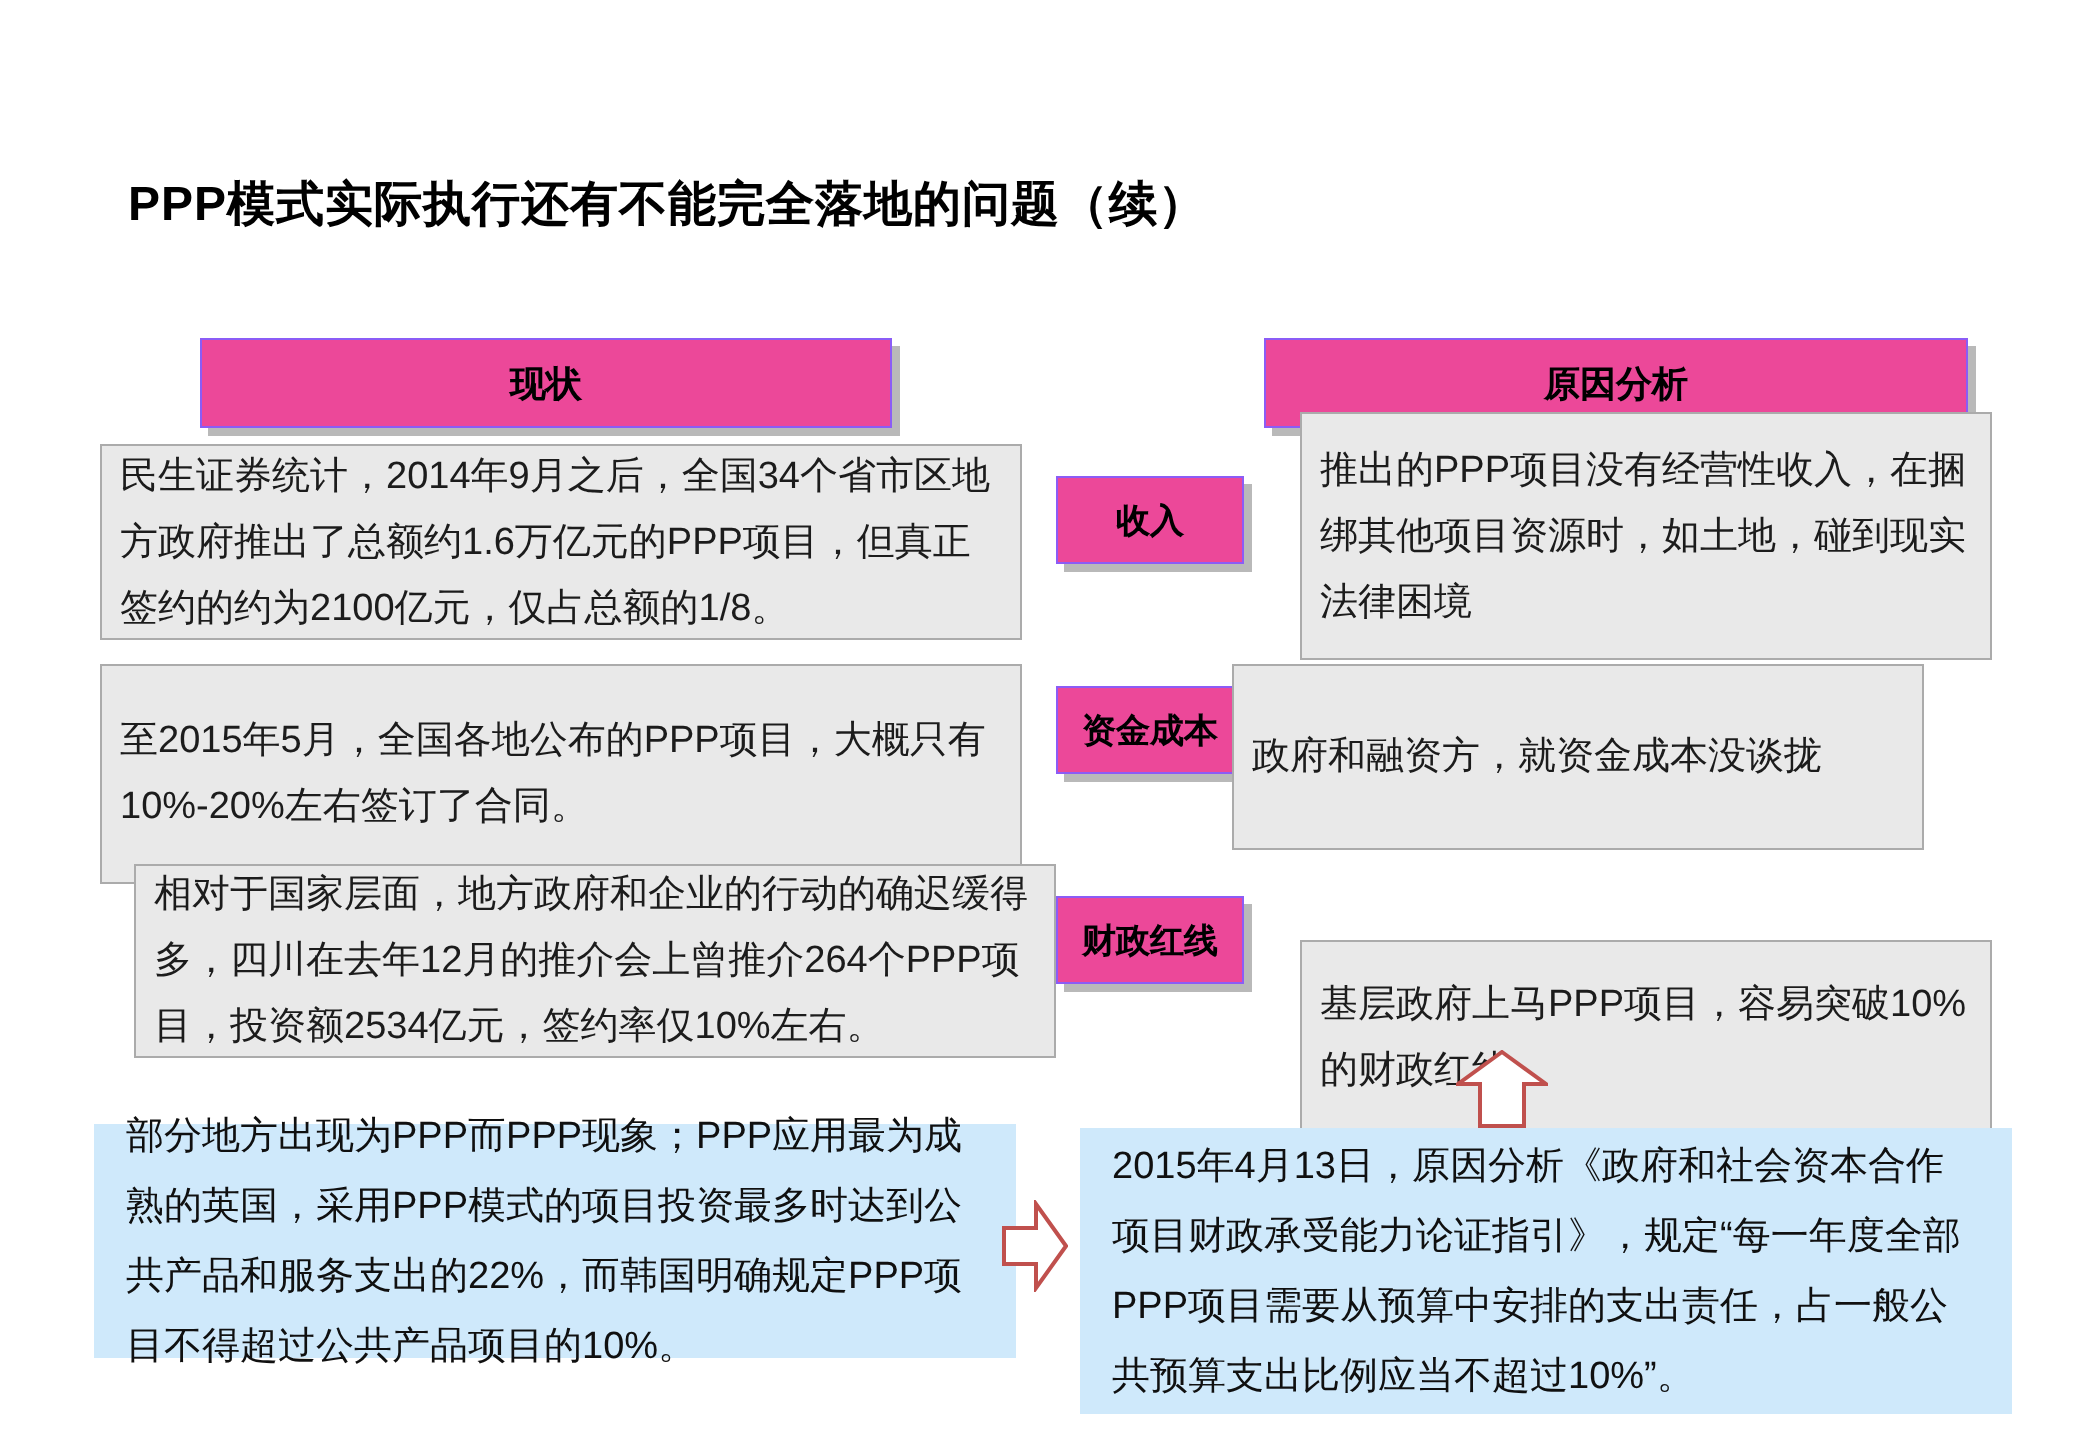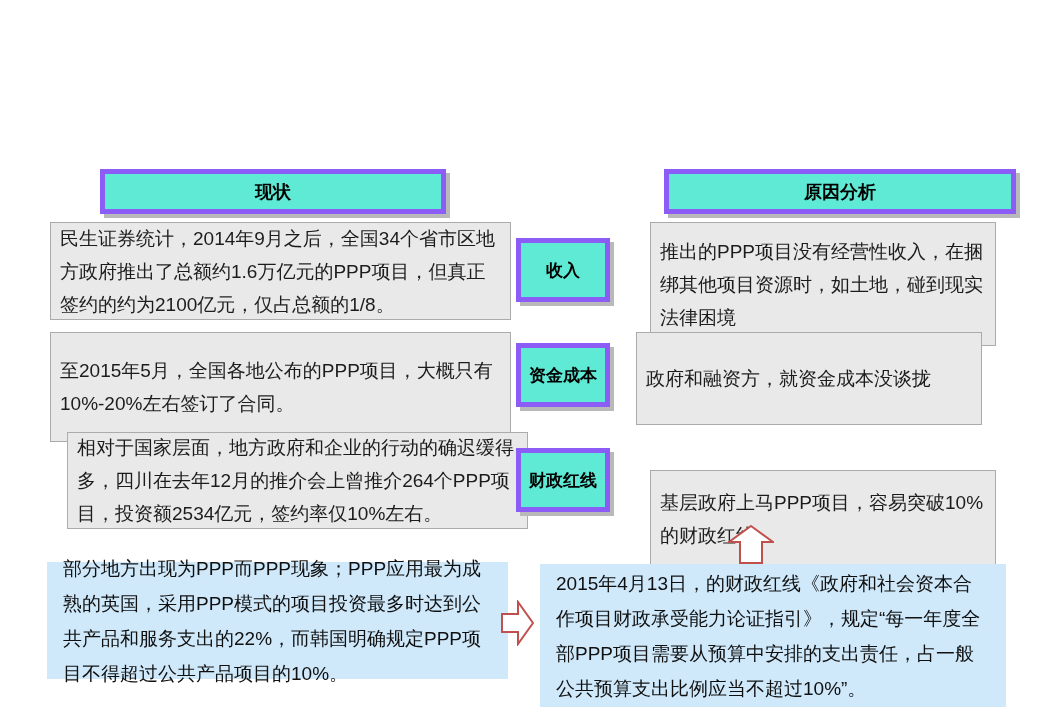--- a/index.html
+++ b/index.html
@@ -3,55 +3,56 @@
 <meta charset="utf-8">
 <style>
   html,body{margin:0;padding:0;background:#ffffff;}
   body{font-family:"Liberation Sans","DejaVu Sans",sans-serif;}
   .slide{position:relative;width:1040px;height:720px;background:#ffffff;overflow:hidden;}
 
   .title{position:absolute;left:64px;top:86px;margin:0;font-size:24px;font-weight:700;
          color:#000;letter-spacing:0.5px;white-space:nowrap;}
 
   
-  .bluebox{position:absolute;background:#5eead4;border:5px solid #8b5cf6;
+  .bluebox{position:absolute;background:#ec4899;border:1px solid #8b5cf6;
            box-shadow:4px 4px 0 #b9b9b9;display:flex;align-items:center;justify-content:center;
            font-weight:700;color:#000;box-sizing:border-box;}
   .hdr{font-size:18px;}
   .hdr-status{left:100px;top:169px;width:346px;height:45px;}
-  .hdr-reason{left:664px;top:169px;width:352px;height:45px;}
-  .cat{left:516px;width:94px;height:64px;font-size:17px;}
+  .hdr-reason{left:632px;top:169px;width:352px;height:45px;}
+  .cat{left:528px;width:94px;height:44px;font-size:17px;}
   .cat.r0{top:238px}.cat.r1{top:343px}.cat.r2{top:448px}
 
   
   .graybox{position:absolute;background:#e9e9e9;border:1px solid #ababab;
            display:flex;align-items:center;font-size:19px;line-height:33px;color:#1c1c1c;
            padding:0 9px;box-sizing:border-box;text-align:left;}
   .status.r0{left:50px;top:222px;width:461px;height:98px;}
   .status.r1{left:50px;top:332px;width:461px;height:110px;}
   .status.r2{left:67px;top:432px;width:461px;height:97px;}
-  .reason.r0{left:650px;top:222px;width:346px;height:124px;}
-  .reason.r1{left:636px;top:332px;width:346px;height:93px;}
+  .reason.r0{left:650px;top:206px;width:346px;height:124px;}
+  .reason.r1{left:616px;top:332px;width:346px;height:93px;}
   .reason.r2{left:650px;top:424px;width:346px;height:97px;margin-top:46px;}
 
   
   .footerbox{position:absolute;background:#cfe9fb;font-size:19px;line-height:35px;color:#101010;
              padding:0 16px;display:flex;align-items:center;box-sizing:border-box;}
   .footer-left{left:47px;top:562px;width:461px;height:117px;}
   .footer-right{left:540px;top:564px;width:466px;height:143px;}
 
   .arrow{position:absolute;line-height:0;}
   .arrow-up{left:728px;top:525px;}
   .arrow-right{left:501px;top:600px;z-index:5;}
 </style>
 </head>
 <body>
 
 <div class="slide">
 
+  <h1 class="title">PPP模式实际执行还有不能完全落地的问题（续）</h1>
 
   <div class="bluebox hdr hdr-status">现状</div>
   <div class="bluebox hdr hdr-reason">原因分析</div>
 
   <div class="graybox status r0">民生证券统计，2014年9月之后，全国34个省市区地方政府推出了总额约1.6万亿元的PPP项目，但真正签约的约为2100亿元，仅占总额的1/8。</div>
   <div class="bluebox cat r0">收入</div>
   <div class="graybox reason r0">推出的PPP项目没有经营性收入，在捆绑其他项目资源时，如土地，碰到现实法律困境</div>
 
   <div class="graybox status r1">至2015年5月，全国各地公布的PPP项目，大概只有10%-20%左右签订了合同。</div>
   <div class="bluebox cat r1">资金成本</div>
@@ -68,15 +69,15 @@
   </div>
 
   <div class="footerbox footer-left">部分地方出现为PPP而PPP现象；PPP应用最为成熟的英国，采用PPP模式的项目投资最多时达到公共产品和服务支出的22%，而韩国明确规定PPP项目不得超过公共产品项目的10%。</div>
 
   <div class="arrow arrow-right">
     <svg width="33" height="46" viewBox="0 0 33 46" xmlns="http://www.w3.org/2000/svg">
       <polygon points="1,14 17,14 17,2 32,23 17,44 17,32 1,32" fill="#ffffff" stroke="#c0504d" stroke-width="2" stroke-linejoin="miter"></polygon>
     </svg>
   </div>
 
-  <div class="footerbox footer-right">2015年4月13日，的财政红线《政府和社会资本合作项目财政承受能力论证指引》，规定“每一年度全部PPP项目需要从预算中安排的支出责任，占一般公共预算支出比例应当不超过10%”。</div>
+  <div class="footerbox footer-right">2015年4月13日，原因分析《政府和社会资本合作项目财政承受能力论证指引》，规定“每一年度全部PPP项目需要从预算中安排的支出责任，占一般公共预算支出比例应当不超过10%”。</div>
 
 </div>
 
 </body></html>

